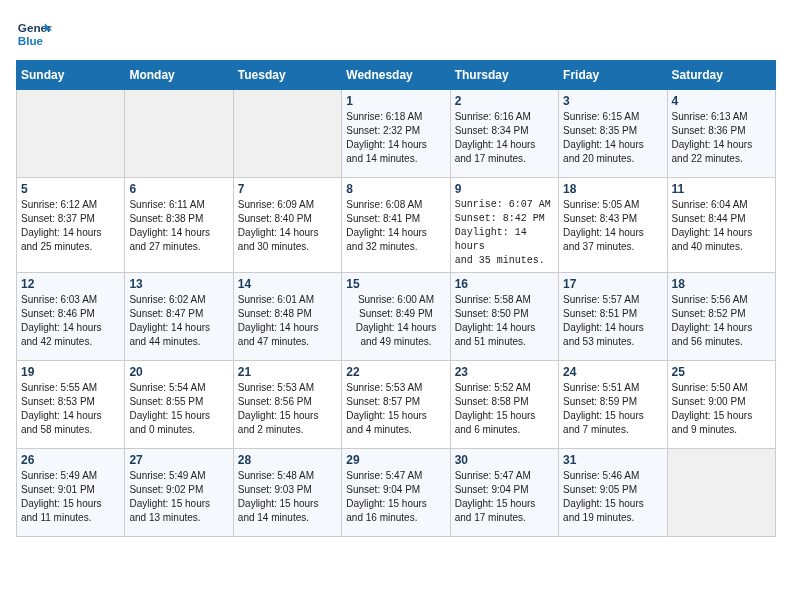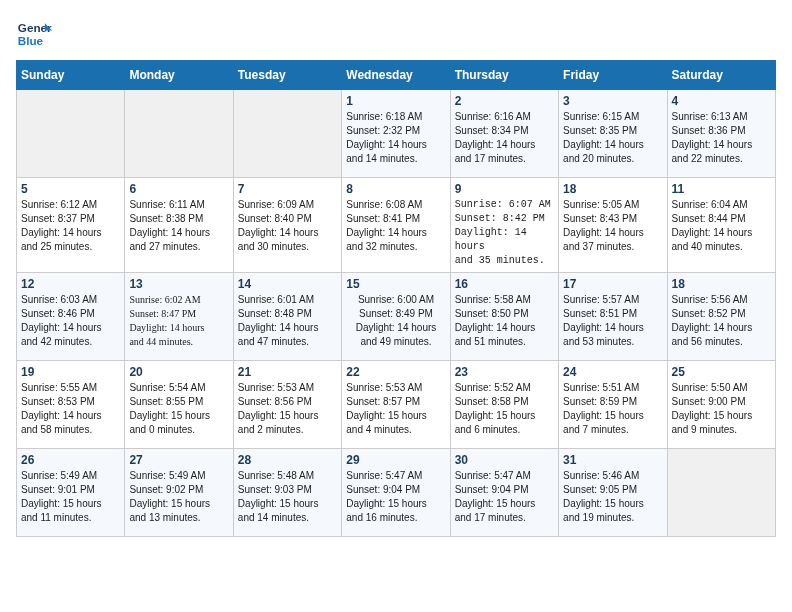--- a/index.html
+++ b/index.html
@@ -198,21 +198,21 @@
       <tr>
         <td>
           <span class="day-num">12</span>
           <div class="day-info" style="white-space: pre-line;">Sunrise: 6:03 AM
 Sunset: 8:46 PM
 Daylight: 14 hours
 and 42 minutes.</div>
         </td>
         <td>
           <span class="day-num">13</span>
-          <div class="day-info" style="white-space: pre-line; font-family: Liberation Serif, serif;">Sunrise: 6:02 AM
+          <div class="day-info" style="white-space: pre-line;">Sunrise: 6:02 AM
 Sunset: 8:47 PM
 Daylight: 14 hours
 and 44 minutes.</div>
         </td>
         <td>
           <span class="day-num">14</span>
           <div class="day-info" style="white-space: pre-line;">Sunrise: 6:01 AM
 Sunset: 8:48 PM
 Daylight: 14 hours
 and 47 minutes.</div>

